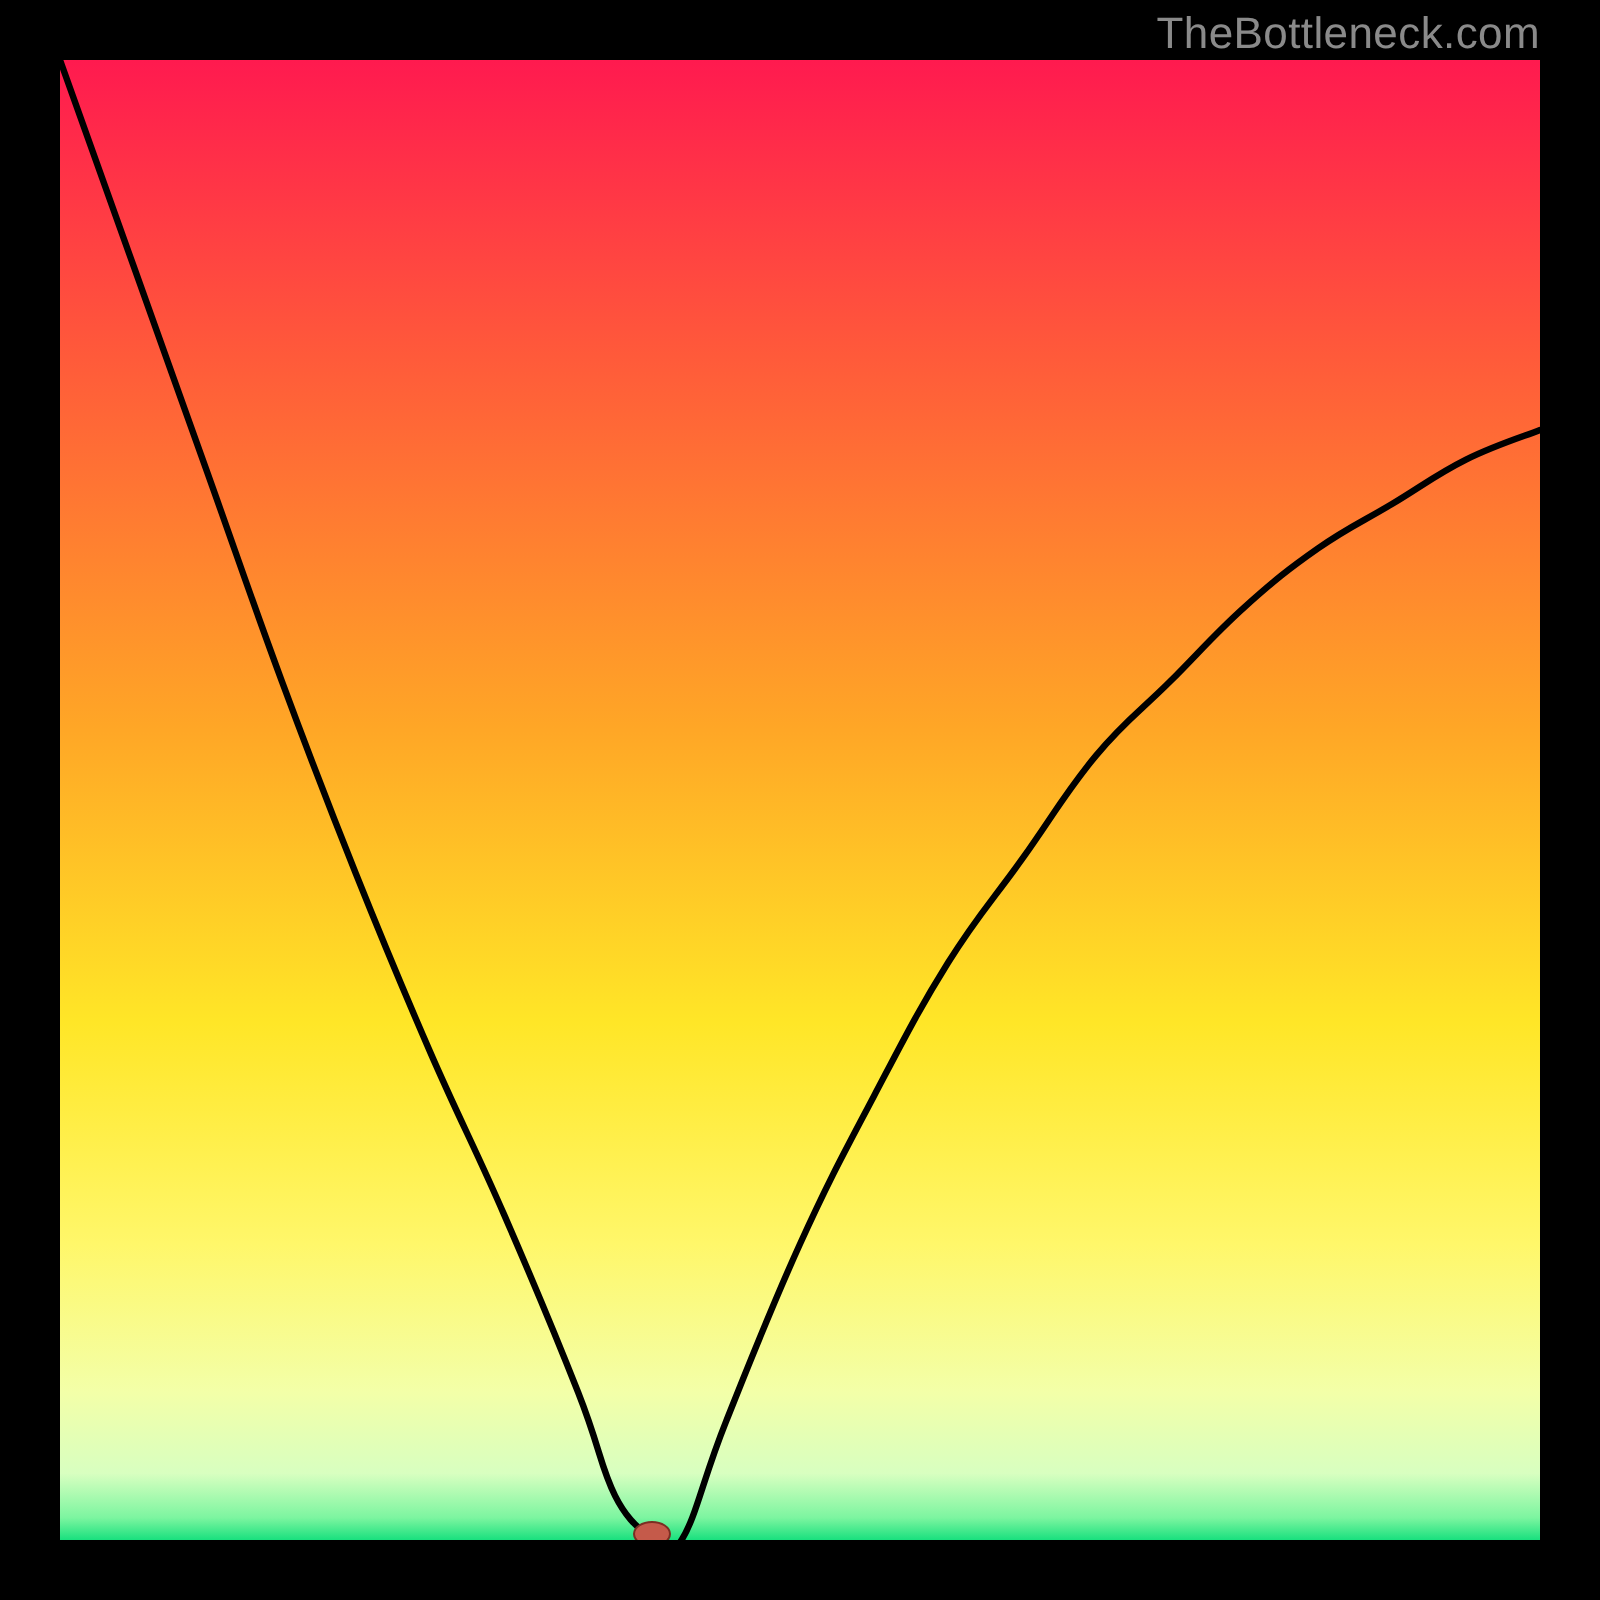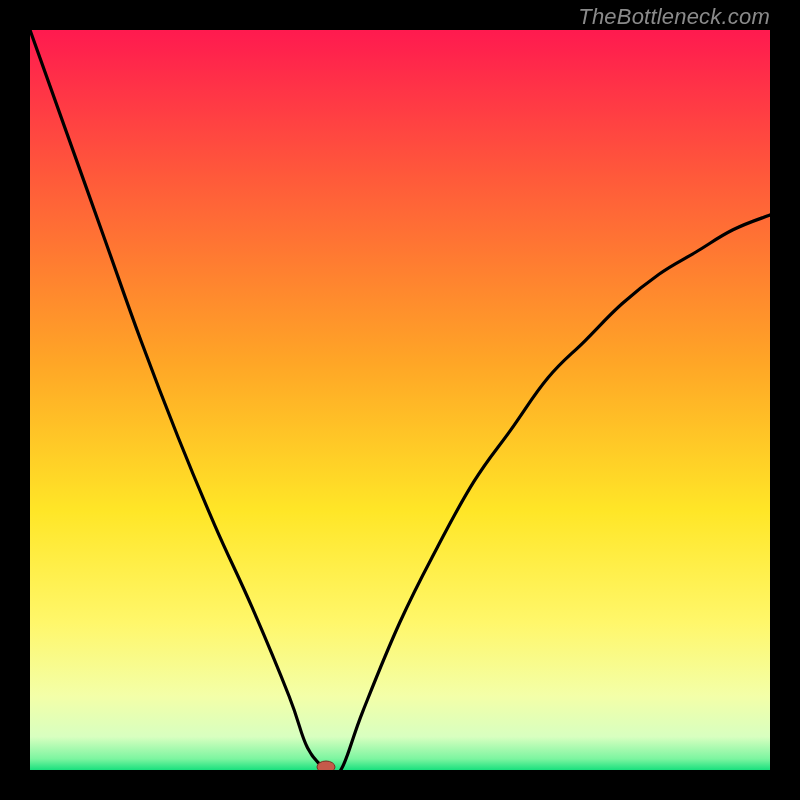--- a/index.html
+++ b/index.html
@@ -9,21 +9,20 @@
     height: 800px;
     overflow: hidden;
     background: #000;
     font-family: Arial, Helvetica, sans-serif;
   }
   .frame {
     position: absolute;
     top: 0; left: 0;
     width: 800px; height: 800px;
     background: #000;
-    font-style: italic;
   }
   .plot {
     position: absolute;
     top: 30px;
     left: 30px;
     width: 740px;
     height: 740px;
     overflow: hidden;
   }
   .watermark {

